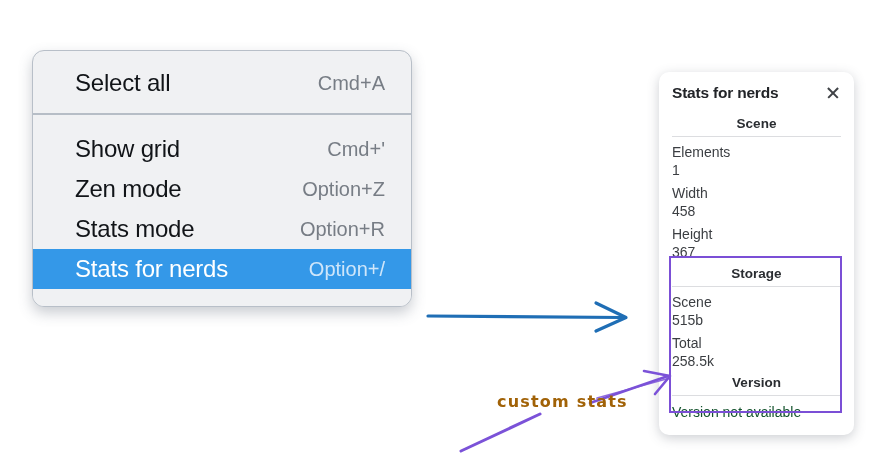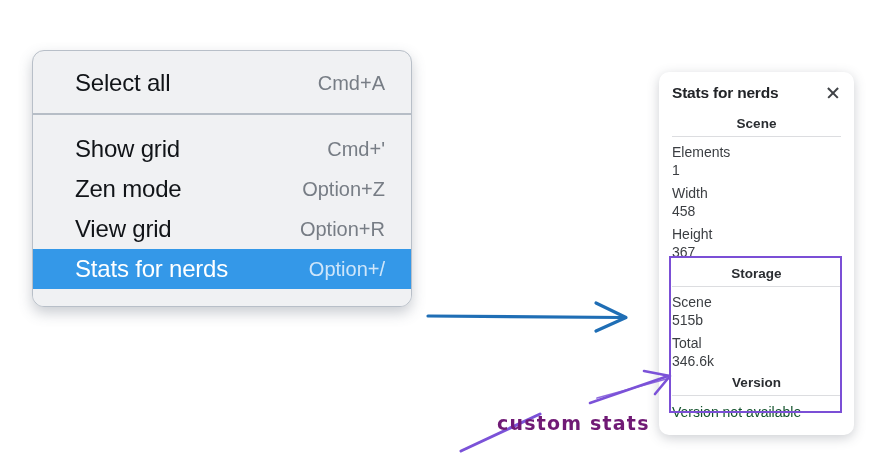--- a/index.html
+++ b/index.html
@@ -166,26 +166,25 @@
     top: 0;
     width: 873px;
     height: 461px;
     pointer-events: none;
   }
   .anno-text {
     position: absolute;
     left: 497px;
     top: 392px;
     font-family: "DejaVu Sans", sans-serif;
-    font-size: 19px;
+    font-size: 16px;
     font-weight: bold;
-    color: #701a75;
+    color: #a16207;
     letter-spacing: 1.2px;
     white-space: nowrap;
-    margin-top: 20px;
   }
 </style>
 </head>
 <body>
 
 <div class="menu">
 
   <div class="menu-group first">
     <div class="menu-item">
       <span class="label">Select all</span>
@@ -196,21 +195,21 @@
   <div class="menu-group second">
     <div class="menu-item">
       <span class="label">Show grid</span>
       <span class="shortcut">Cmd+'</span>
     </div>
     <div class="menu-item">
       <span class="label">Zen mode</span>
       <span class="shortcut">Option+Z</span>
     </div>
     <div class="menu-item">
-      <span class="label">View grid</span>
+      <span class="label">Stats mode</span>
       <span class="shortcut">Option+R</span>
     </div>
     <div class="menu-item selected">
       <span class="label">Stats for nerds</span>
       <span class="shortcut">Option+/</span>
     </div>
   </div>
 
   <div class="menu-tail"></div>
 </div>
@@ -238,21 +237,21 @@
   </div>
 
   <div class="section-head">Storage</div>
   <div class="section-rule"></div>
   <div class="stat-row">
     <span class="k">Scene</span>
     <span class="v">515b</span>
   </div>
   <div class="stat-row">
     <span class="k">Total</span>
-    <span class="v">346.6k</span>
+    <span class="v">258.5k</span>
   </div>
 
   <div class="section-head">Version</div>
   <div class="section-rule"></div>
   <div class="version-note">Version not available</div>
 </div>
 
 <div class="highlight-box"></div>
 
 <svg class="anno-svg" viewBox="0 0 873 461">

